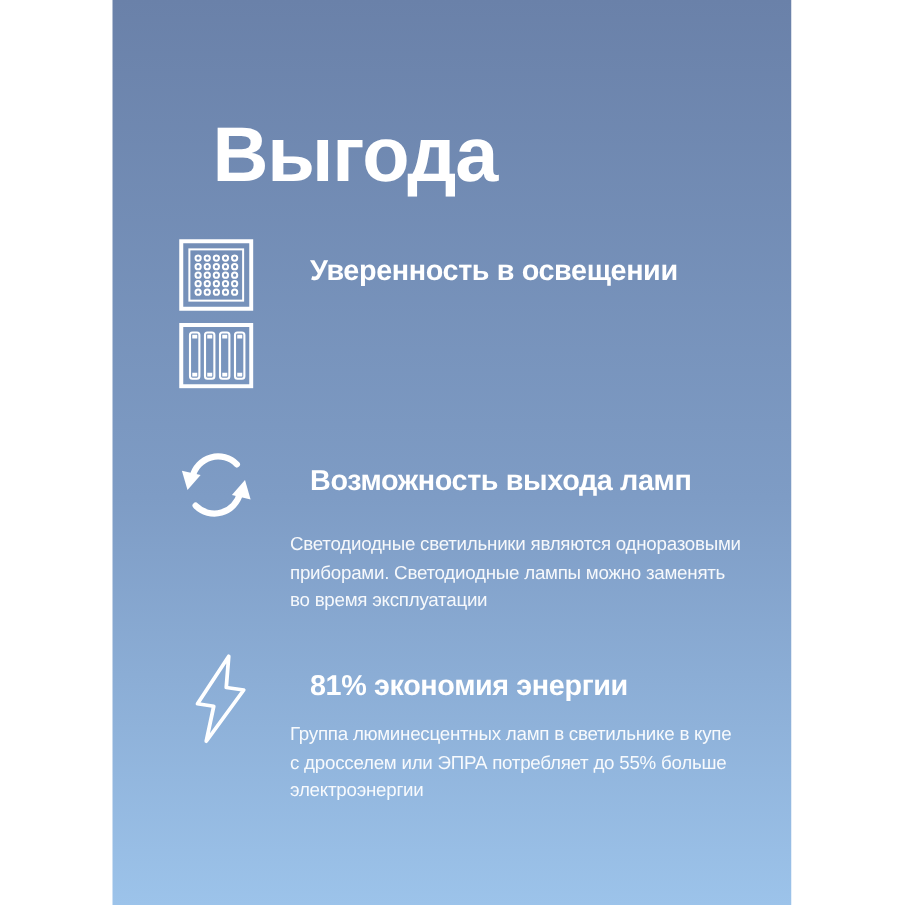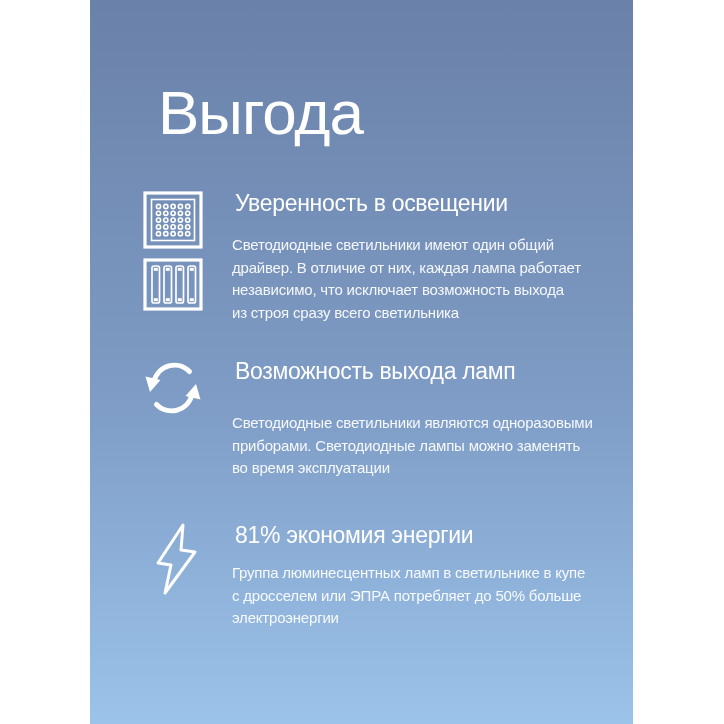--- a/index.html
+++ b/index.html
@@ -22,23 +22,23 @@
     top: 0;
     width: 543px;
     height: 724px;
     background: linear-gradient(180deg, #6a81a9 0%, #7e9cc5 55%, #9cc3ea 100%);
     color: #ffffff;
   }
   .page-title {
     position: absolute;
     left: 68px;
     top: 82px;
-    margin: 0;
+    margin: 12px;
     font-size: 62px;
-    font-weight: 400;
+    font-weight: 700;
     letter-spacing: -1px;
     color: #ffffff;
     line-height: 1;
   }
   .section { position: absolute; left: 0; width: 543px; }
   .sec-1 { top: 188px; }
   .sec-2 { top: 356px; }
   .sec-3 { top: 520px; }
   .icon-col {
     position: absolute;
@@ -53,23 +53,23 @@
   .sec-1 .icon-col { top: 3px; }
   .sec-2 .icon-col { top: 2px; }
   .sec-3 .icon-col { top: 2px; left: 57px; }
   .text-col {
     position: absolute;
     left: 142px;
     top: 0;
     width: 390px;
   }
   .sec-heading {
-    margin: 3px;
+    margin: 16px;
     font-size: 23px;
-    font-weight: 400;
+    font-weight: 700;
     letter-spacing: -0.3px;
     line-height: 1.1;
     color: #ffffff;
   }
   .sec-body {
     margin: 0;
     margin-top: 18px;
     font-size: 15px;
     font-weight: 400;
     letter-spacing: -0.2px;
@@ -141,24 +141,20 @@
               <rect x="34.8" y="9.8" width="4" height="3"></rect>
                 <rect x="34.8" y="40.2" width="4" height="3"></rect>
               <rect x="46.8" y="9.8" width="4" height="3"></rect>
                 <rect x="46.8" y="40.2" width="4" height="3"></rect>
             </g>
           </svg>
         </span>
       </div>
       <div class="text-col">
         <h2 class="sec-heading">Уверенность в освещении</h2>
-        <p class="sec-body">Светодиодные светильники имеют один общий
-драйвер. В отличие от них, каждая лампа работает
-независимо, что исключает возможность выхода
-из строя сразу всего светильника</p>
       </div>
     </div>
 
     <div class="section sec-2">
       <div class="icon-col">
         <span>
           <svg width="60" height="60" viewBox="0 0 60 60">
             <g fill="none" stroke="#ffffff" stroke-width="5" stroke-linecap="round">
               <path d="M 46.5 13.5 A 21 21 0 0 0 11 23.5"></path>
               <path d="M 13.5 46.5 A 21 21 0 0 0 49 36.5"></path>
@@ -182,19 +178,19 @@
       <div class="icon-col">
         <span>
           <svg width="48" height="74" viewBox="0 0 48 74">
             <path d="M 30 3 L 5 41 L 18 43 L 12 71 L 42 30 L 28 28 Z" fill="none" stroke="#ffffff" stroke-width="3" stroke-linejoin="round"></path>
           </svg>
         </span>
       </div>
       <div class="text-col">
         <h2 class="sec-heading">81% экономия энергии</h2>
         <p class="sec-body">Группа люминесцентных ламп в светильнике в купе
-с дросселем или ЭПРА потребляет до 50% больше
+с дросселем или ЭПРА потребляет до 55% больше
 электроэнергии</p>
       </div>
     </div>
 
   </div>
 </div>
 
 </body></html>

